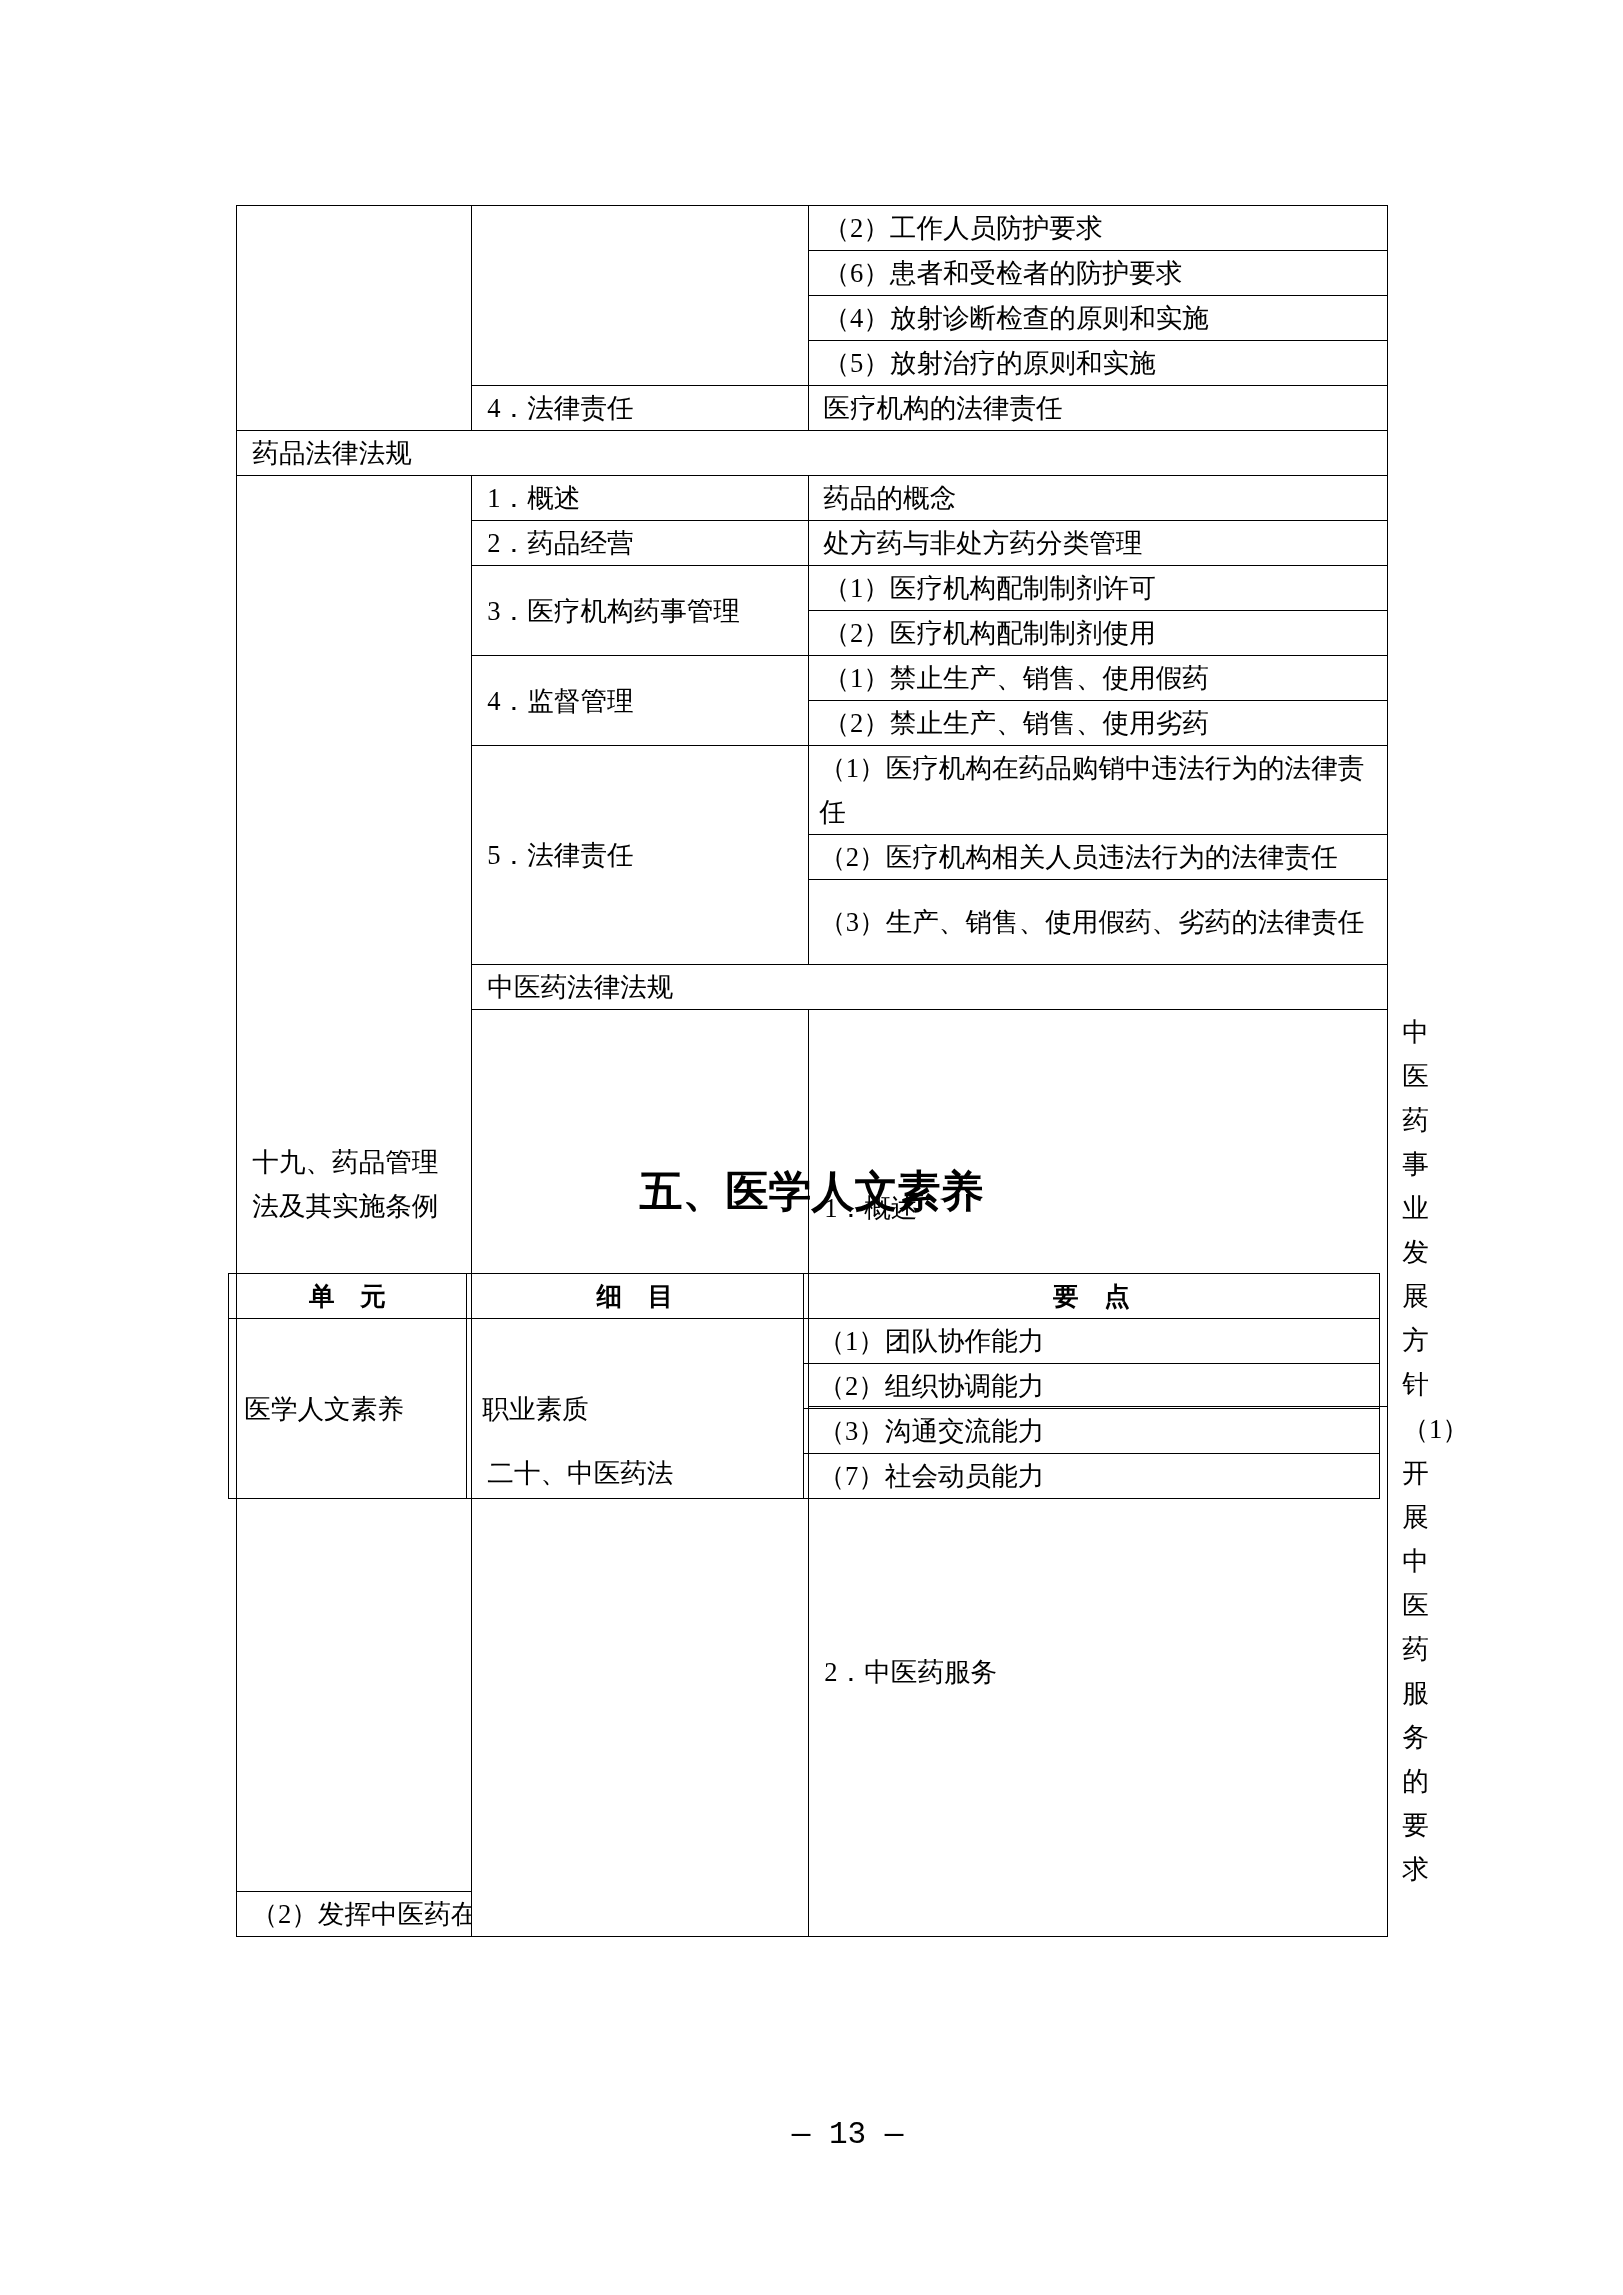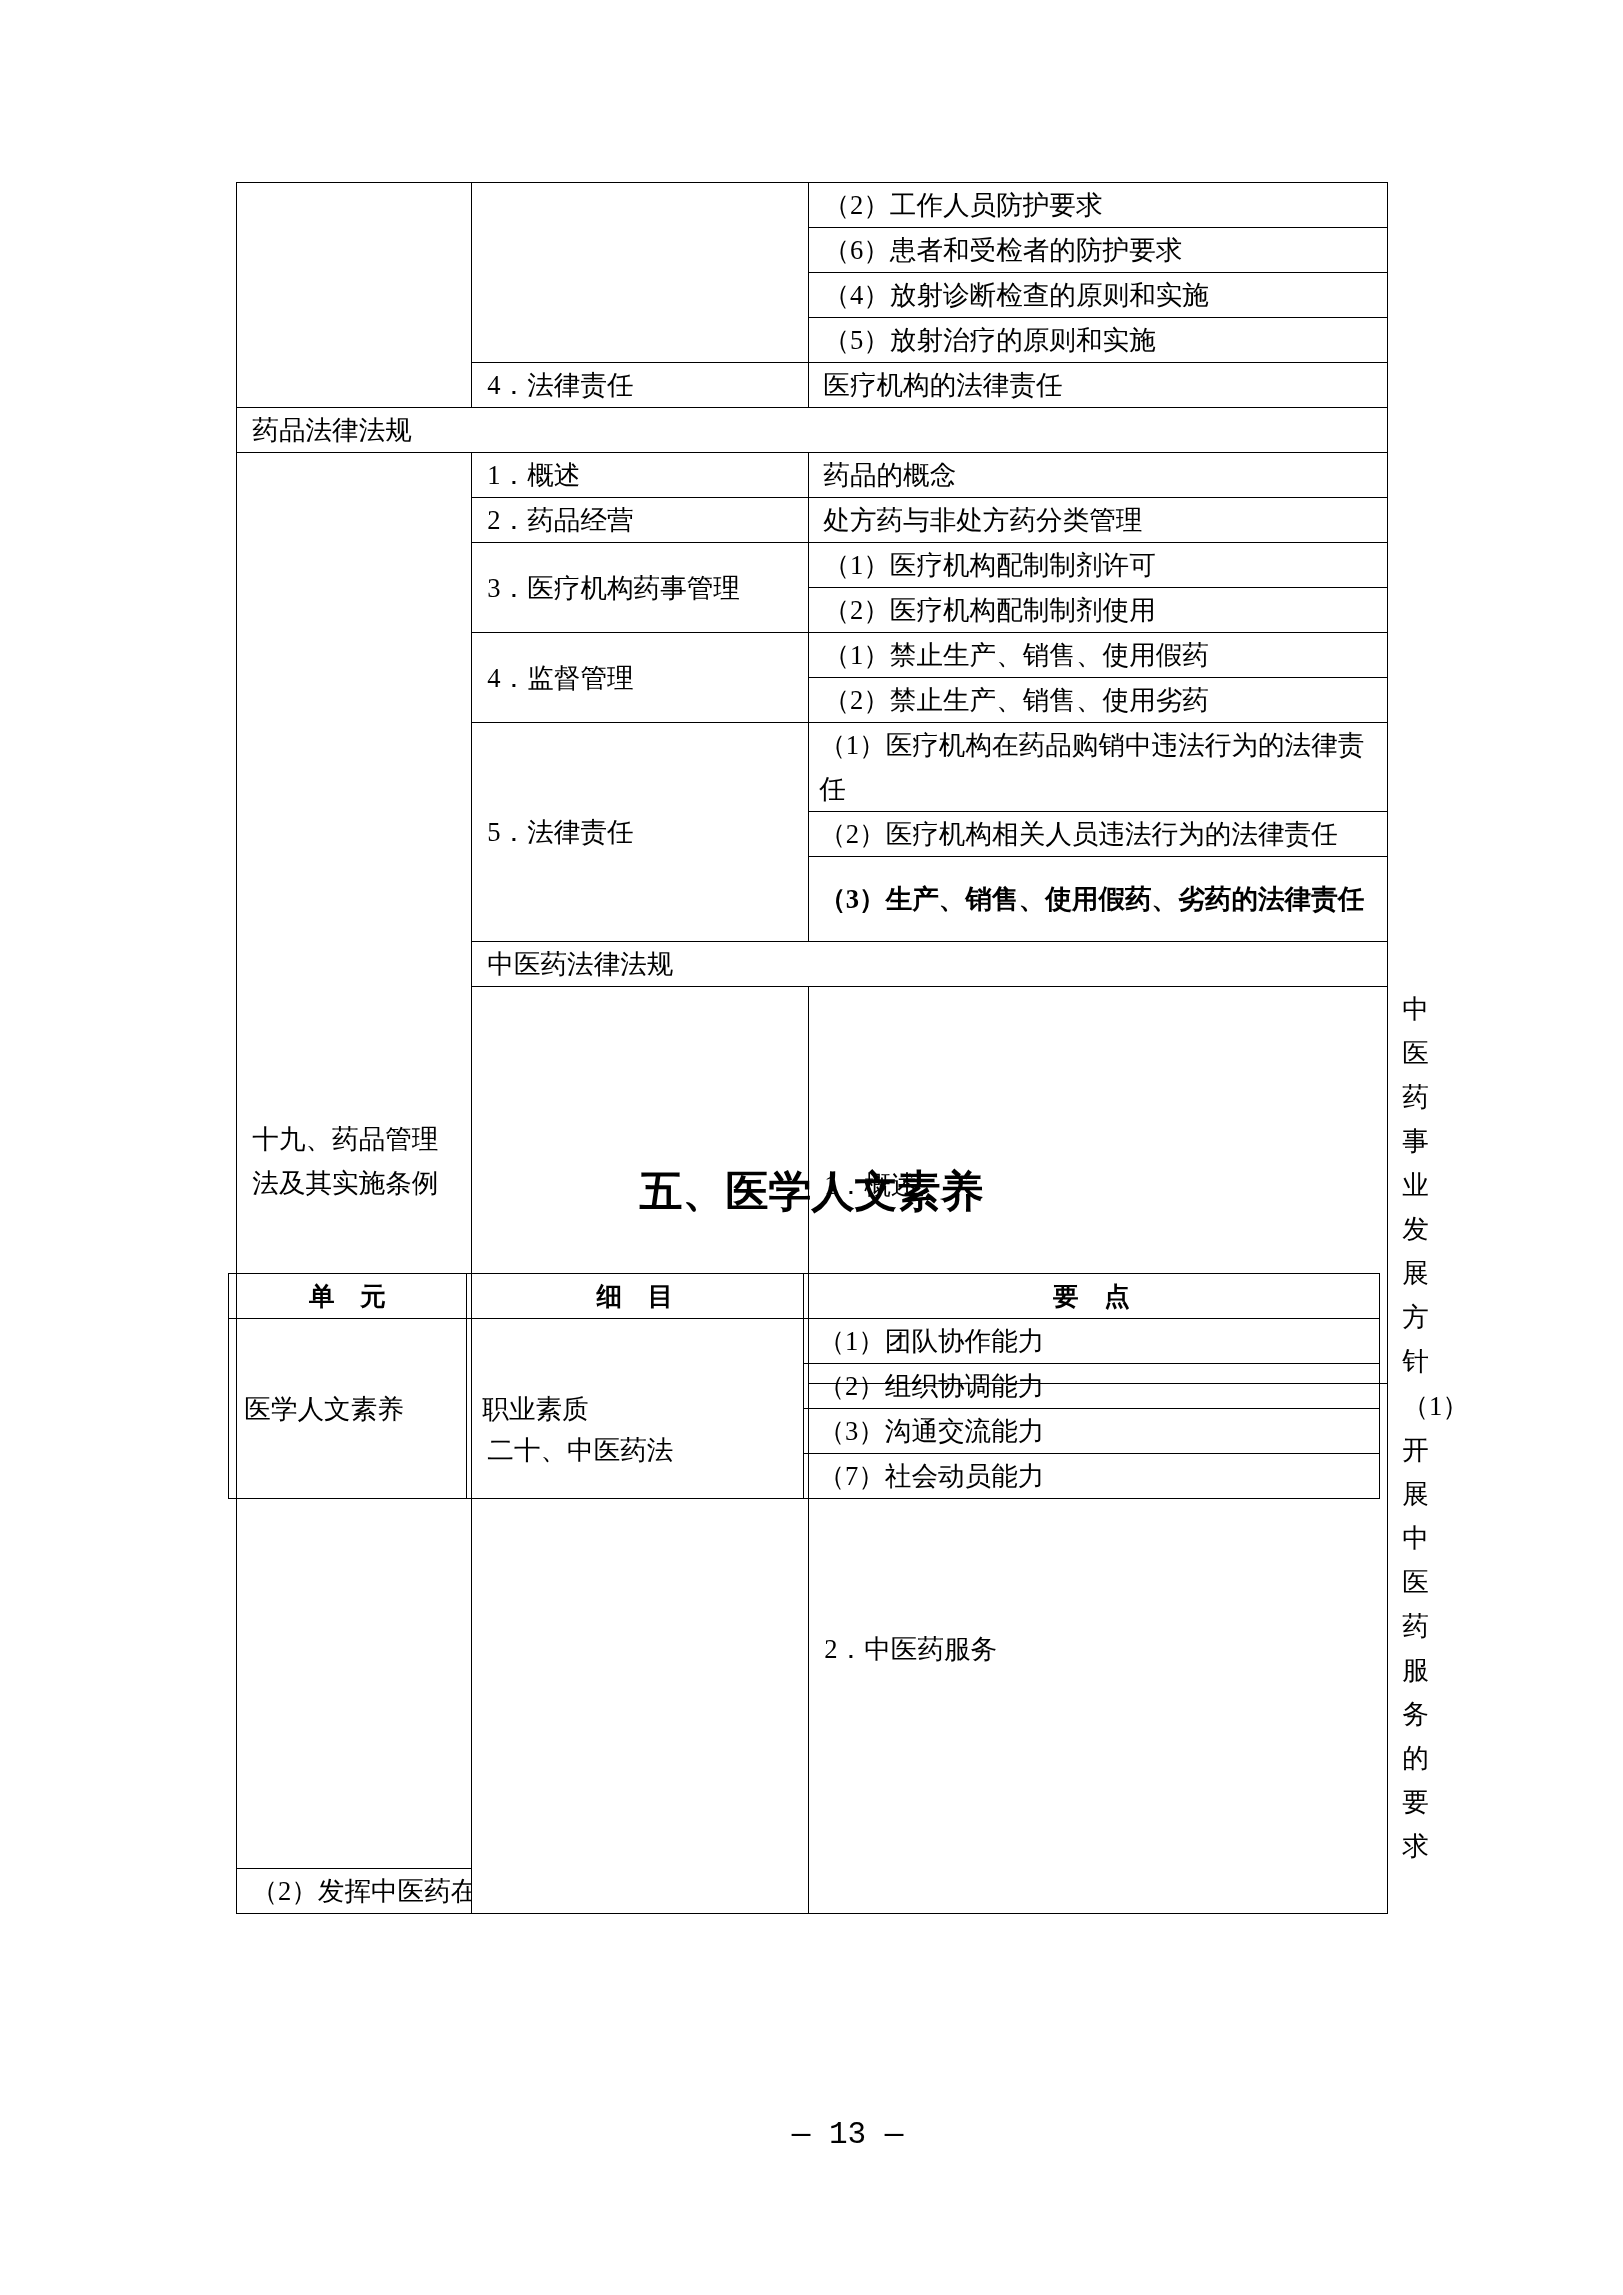--- a/index.html
+++ b/index.html
@@ -1,20 +1,20 @@
 <!DOCTYPE html>
 <html style="font-size:8.2px"><head>
 <meta charset="utf-8">
 <style>
   html, body { margin:0; padding:0; background:#ffffff; }
   body { width:1623px; height:2295px; position:relative; overflow:hidden;
          font-family:"Liberation Serif","DejaVu Serif",serif; color:#000; }
   table { border-collapse:collapse; position:absolute; table-layout:fixed; }
   td, th { border:1.5px solid #000; font-size:26.6px; line-height:44px; padding:0; vertical-align:middle; font-weight:normal; }
-  .t1 { left:236px; top:182px; width:1151px; }
+  .t1 { left:236px; top:205px; width:1151px; }
   .t2 { left:228px; top:1273px; width:1151px; }
   .c1 { padding-left:15.3px; }
   .c2 { padding-left:15.3px; }
   .c3 { padding-left:14.3px; }
   .row { height:44px; }
   .two { line-height:44px; }
   .sec { font-family:"DejaVu Sans","Liberation Sans",sans-serif; font-weight:normal; font-size:26.6px; padding-left:15.3px; }
   .unit-wrap { line-height:44px; }
   .hdr th { font-family:"DejaVu Sans","Liberation Sans",sans-serif; font-weight:bold; text-align:center; font-size:25.6px; }
   .title { position:absolute; left:0; width:1623px; top:1167px; text-align:center;
@@ -79,21 +79,21 @@
     <td class="c3">（2）禁止生产、销售、使用劣药</td>
   </tr>
   <tr style="height:88px;">
     <td rowspan="3" class="c2">5．法律责任</td>
     <td class="c3 two" style="padding-right:18px;padding-left:10.2px;">（1）医疗机构在药品购销中违法行为的法律责任</td>
   </tr>
   <tr class="row">
     <td class="c3" style="padding-left:10.2px;white-space:nowrap;overflow:hidden;">（2）医疗机构相关人员违法行为的法律责任</td>
   </tr>
   <tr style="height:85px;">
-    <td class="c3 two" style="padding-right:5px;padding-left:10.2px;font-weight:bold;">（3）生产、销售、使用假药、劣药的法律责任</td>
+    <td class="c3 two" style="padding-right:5px;padding-left:10.2px;">（3）生产、销售、使用假药、劣药的法律责任</td>
   </tr>
 
   <tr class="row">
     <td colspan="3" class="sec">中医药法律法规</td>
   </tr>
 
   <tr class="row">
     <td rowspan="3" class="c1">二十、中医药法</td>
     <td class="c2">1．概述</td>
     <td class="c3">中医药事业发展方针</td>

